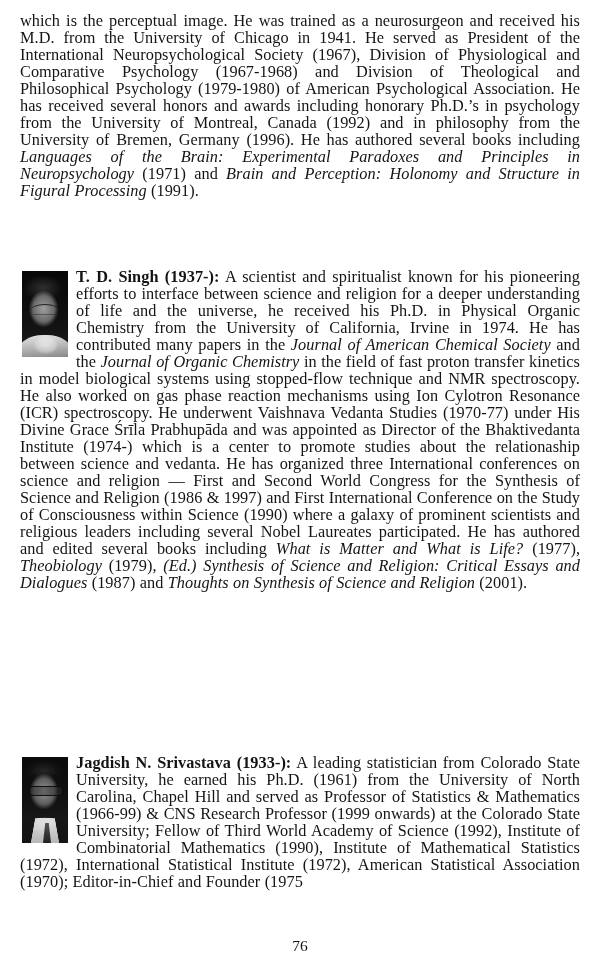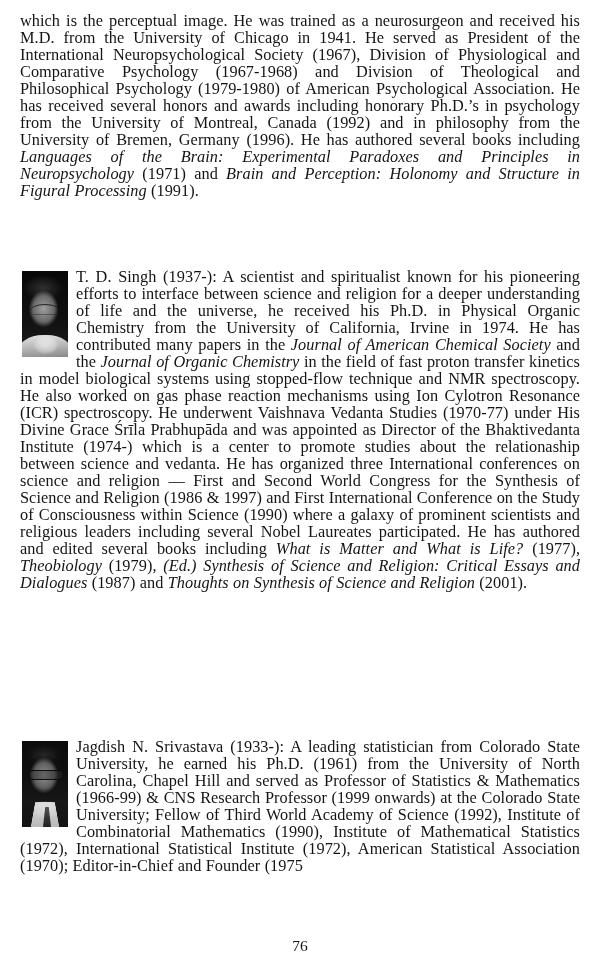--- a/index.html
+++ b/index.html
@@ -34,21 +34,21 @@
     text-justify: inter-word;
     font-size: 16.3px;
     line-height: 17px;
     letter-spacing: 0.05px;
     word-spacing: 0.2px;
     margin: 0;
     color: #141414;
   }
 
   .para i, .para em { font-style: italic; }
-  .para b, .para strong { font-weight: normal; }
+  .para b, .para strong { font-weight: bold; }
 
   
   .portrait {
     float: left;
     width: 46px;
     height: 86px;
     margin: 3px 8px 1px 2px;
     background: #1b1b1b;
     position: relative;
     overflow: hidden;
@@ -132,21 +132,21 @@
 <body>
 
 <div id="page">
 
   <p class="col para" id="para1" style="top: 12px;"><span>which is the perceptual image. He was trained as a neurosurgeon and received his M.D. from the University of Chicago in 1941.  He served as President of the International Neuropsychological Society (1967), Division of Physiological and Comparative Psychology (1967-1968) and Division of Theological and Philosophical Psychology (1979-1980) of American Psychological Association. He has received several honors and awards including honorary Ph.D.’s in psychology from the University of Montreal, Canada (1992) and in philosophy from the University of Bremen, Germany (1996). He has authored several books including </span><i>Languages of the Brain: Experimental Paradoxes and Principles in Neuropsychology</i><span> (1971) and </span><i>Brain and Perception: Holonomy and Structure in Figural Processing</i><span> (1991).</span></p>
 
   <p class="col para" id="para2" style="top: 268px;">
     <span class="portrait p1"></span>
   <b>T. D. Singh (1937-):</b><span> A scientist and spiritualist known for his pioneering efforts to interface between science and religion for a deeper understanding of life and the universe, he received his Ph.D. in Physical Organic Chemistry  from the University of California, Irvine in 1974. He has contributed many papers in the </span><i>Journal of American Chemical Society</i><span> and the </span><i>Journal of Organic Chemistry</i><span> in the field of fast proton transfer kinetics in model biological systems using stopped-flow technique and NMR spectroscopy. He also worked on gas phase reaction mechanisms using Ion Cylotron Resonance (ICR) spectroscopy. He underwent Vaishnava Vedanta Studies (1970-77) under His Divine Grace Śrīla Prabhupāda and was appointed as Director of the Bhaktivedanta Institute (1974-) which is a center to promote studies about the relationaship between science and vedanta. He has organized three International conferences on science and religion — First and Second World Congress for the Synthesis of Science and Religion (1986 &amp; 1997) and First International Conference on the Study of Consciousness within Science (1990) where a galaxy of prominent scientists and religious leaders including several Nobel Laureates participated. He has authored and edited several books including </span><i>What is Matter and What is Life?</i><span> (1977), </span><i>Theobiology</i><span> (1979), </span><i>(Ed.) Synthesis of Science and Religion: Critical Essays and Dialogues</i><span> (1987) and </span><i>Thoughts on Synthesis of Science and Religion</i><span> (2001).</span></p>
 
-  <p class="col para" id="para3" style="top: 738px;">
+  <p class="col para" id="para3" style="top: 754px;">
     <span class="portrait p2">
         <span class="tie"></span>
       </span>
   <b>Jagdish N. Srivastava (1933-):</b><span> A leading statistician from Colorado State University, he earned his Ph.D. (1961) from the University of North Carolina, Chapel Hill and served as Professor of Statistics &amp; Mathematics (1966-99) &amp; CNS Research Professor (1999 onwards) at the Colorado State University; Fellow of Third World Academy of Science (1992), Institute of Combinatorial Mathematics (1990), Institute of Mathematical Statistics (1972), International Statistical Institute (1972), American Statistical Association (1970); Editor-in-Chief and Founder (1975</span></p>
 
   <div class="pageno" style="top: 937px; text-align: center;">76</div>
 
 </div>
 
 </body></html>

